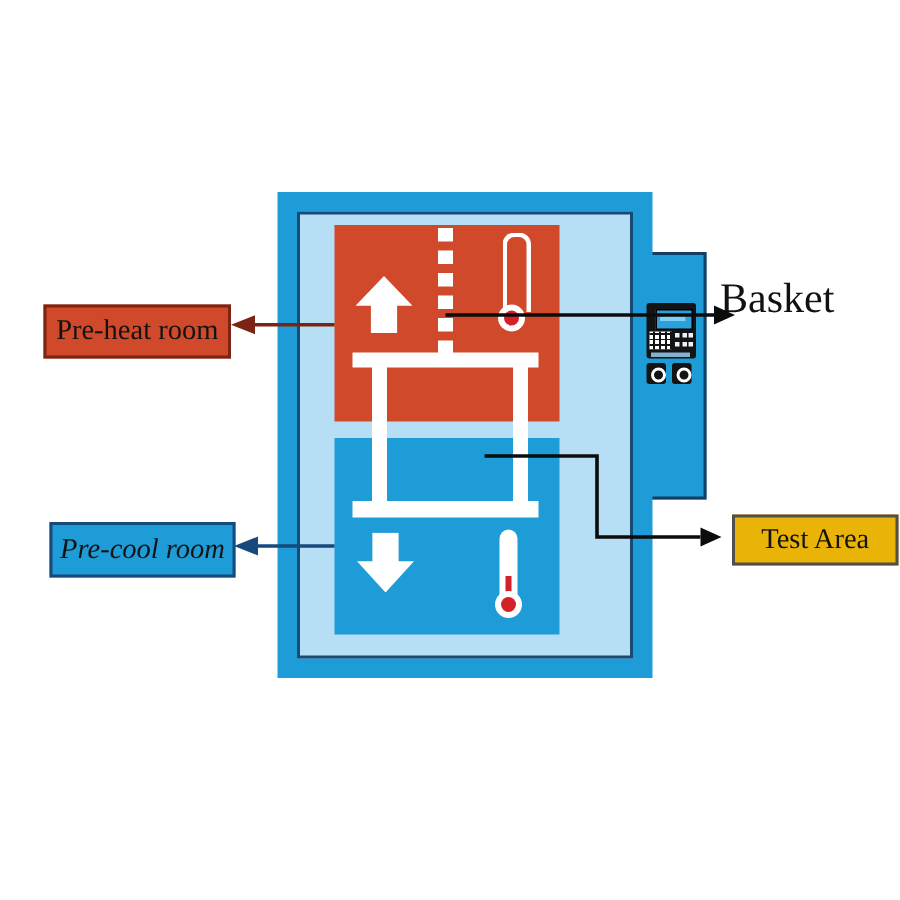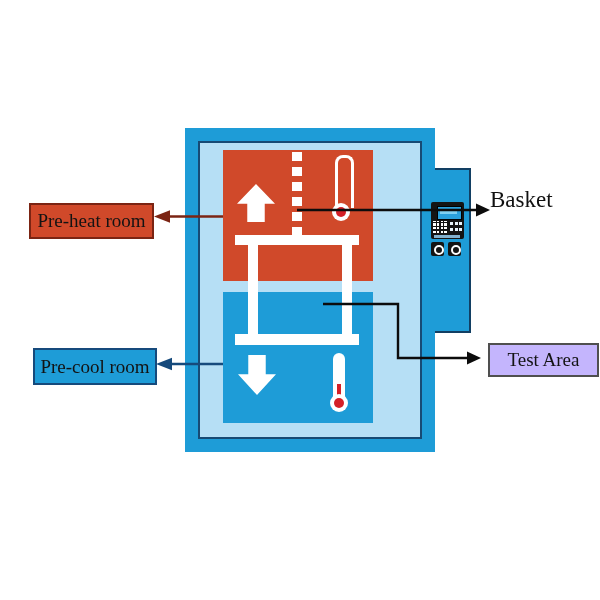--- a/index.html
+++ b/index.html
@@ -57,23 +57,23 @@
   .ind-dot{width:3px;height:3px;background:#e8f4fb;}
   .panel-caption{position:absolute;left:3px;bottom:1.5px;width:26px;height:3px;background:rgba(150,205,238,.85);}
   .round-btn{width:13px;height:14px;background:#141414;border-radius:2px;z-index:4;}
   .btn-1{left:431px;top:242px;} .btn-2{left:448px;top:242px;}
   .btn-ring{position:absolute;left:2.5px;top:3px;width:6px;height:6px;border:2px solid #fff;border-radius:50%;}
 
   
   .callout{display:flex;align-items:center;justify-content:center;
            font-size:19px;color:#131313;z-index:5;white-space:nowrap;}
   .label-preheat{left:29px;top:203px;width:121px;height:32px;background:#d0492a;border:2px solid #7b2413;}
-  .label-precool{left:33px;top:348px;width:120px;height:33px;background:#1e9cd7;border:2px solid #164a7c;}
-  .label-testarea{left:488px;top:343px;width:107px;height:30px;background:#c4b5fd;border:2px solid #4f4f4f;}
-  .label-basket{left:490px;top:189px;width:110px;font-size:23px;line-height:22px;color:#111;z-index:5;}
+  .label-precool{left:33px;top:348px;width:120px;height:33px;background:#1e9cd7;border:2px solid #164a7c;font-style:italic;}
+  .label-testarea{left:488px;top:343px;width:107px;height:30px;background:#eab308;border:2px solid #4f4f4f;}
+  .label-basket{left:480px;top:189px;width:110px;font-size:28px;line-height:22px;color:#111;z-index:5;}
 
   
   .arrows{left:0;top:0;width:600px;height:600px;z-index:10;pointer-events:none;}
 </style>
 </head>
 <body>
 
 <div class="canvas">
 
   <div class="abs panel-strip"></div>

